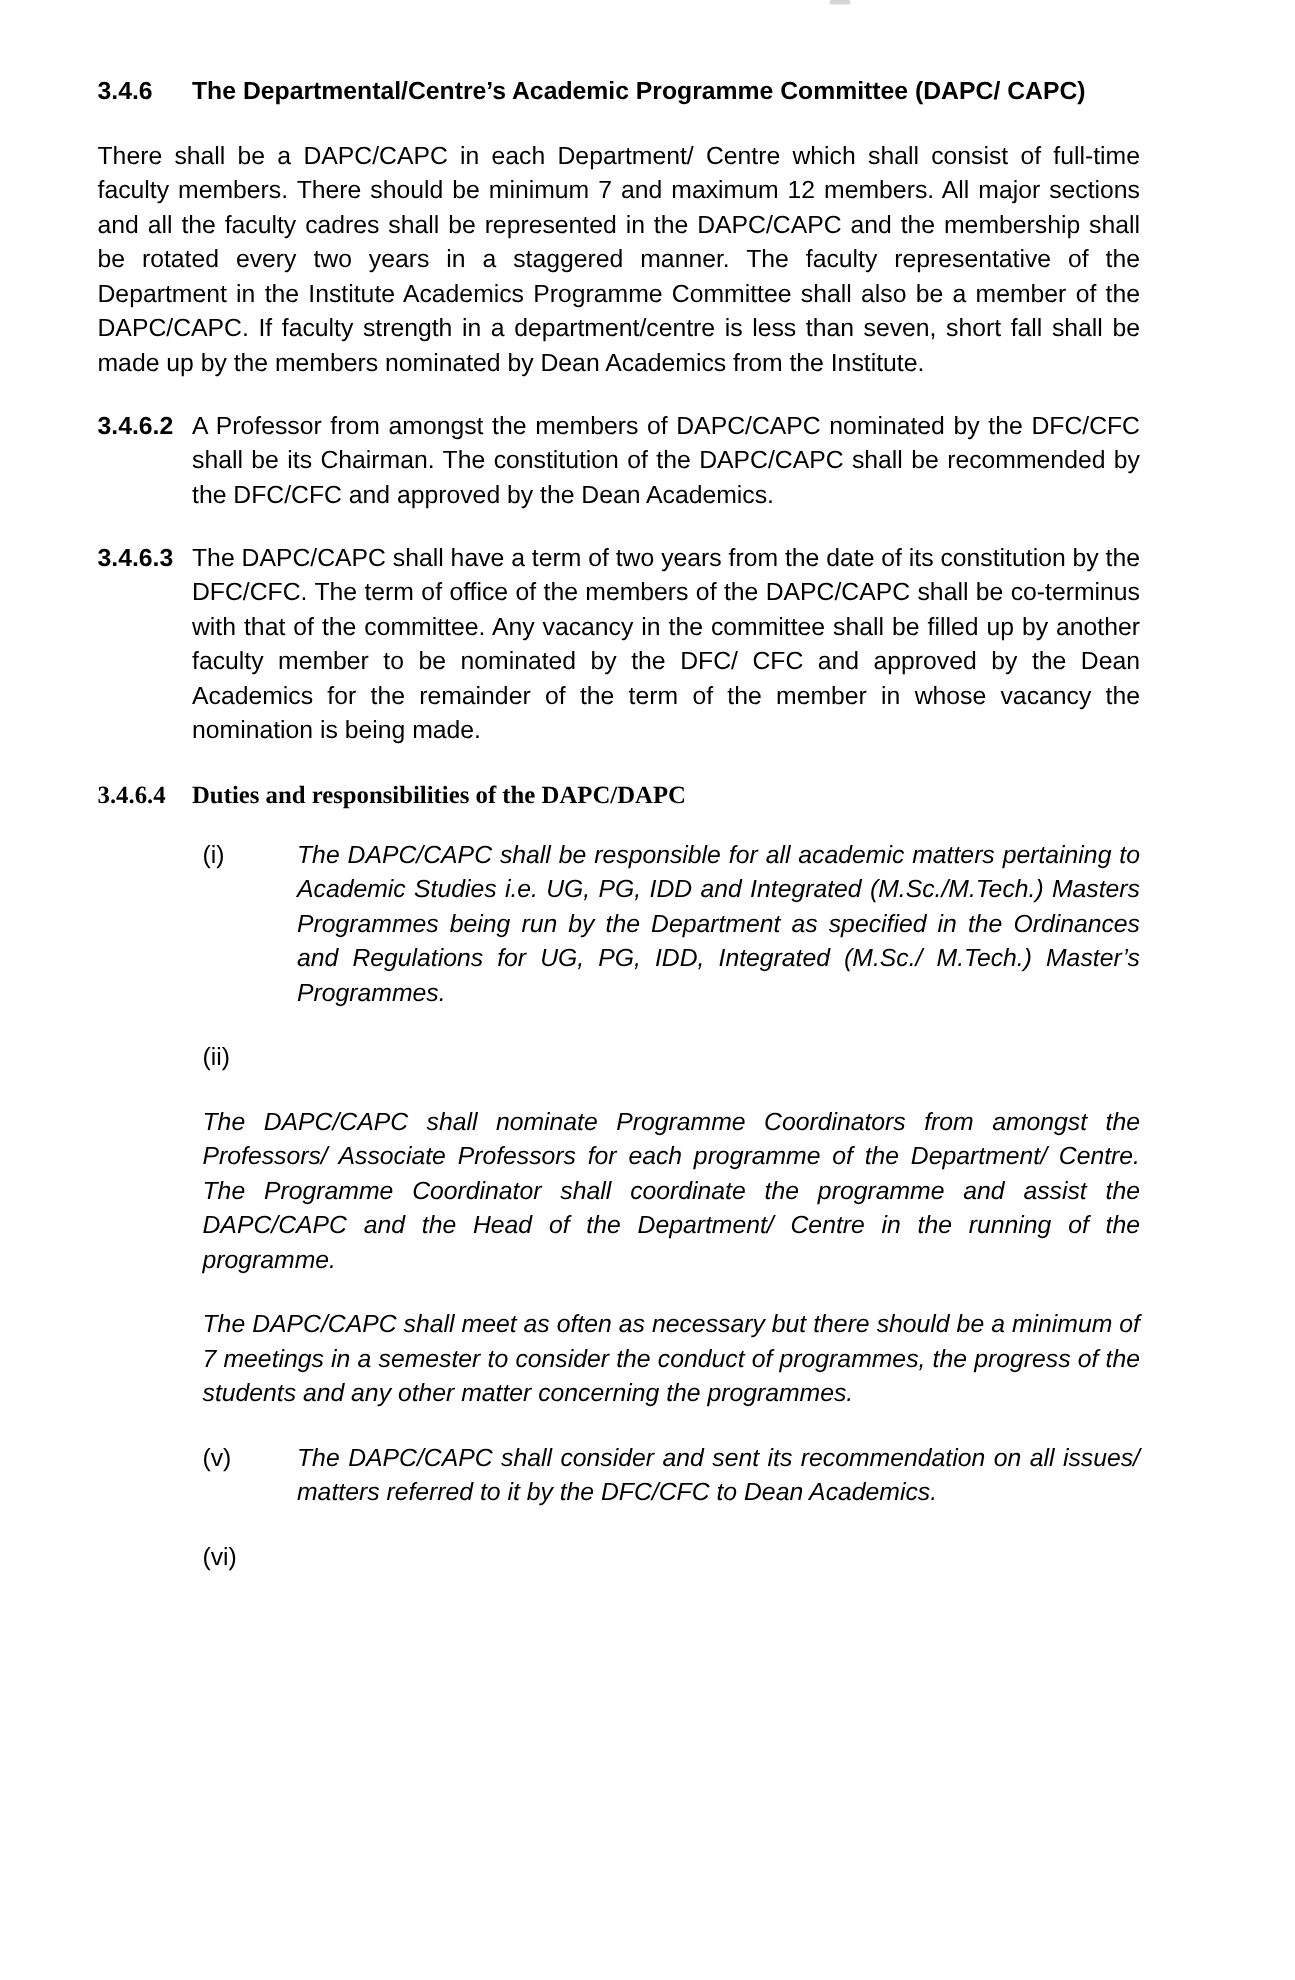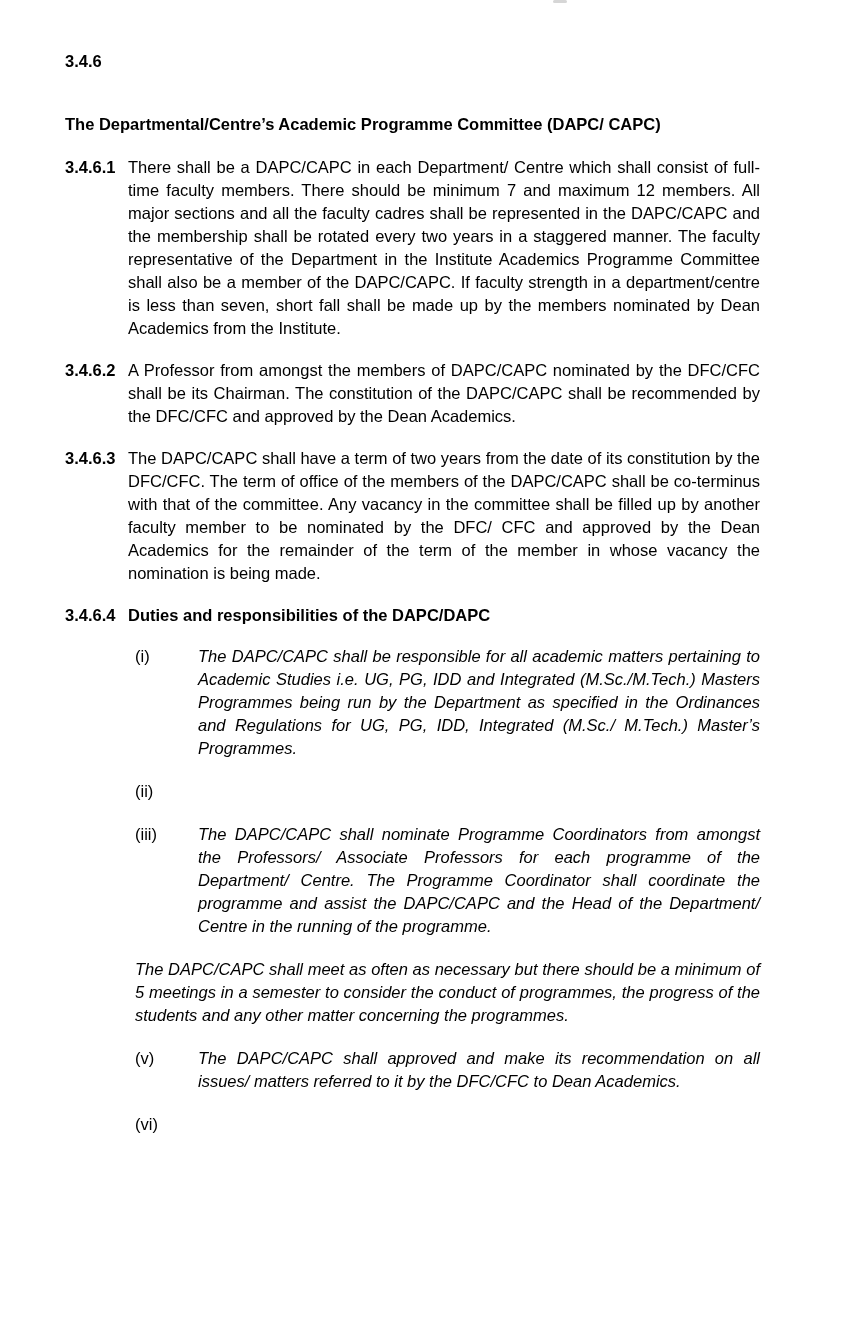--- a/index.html
+++ b/index.html
@@ -43,24 +43,24 @@
   }
   .sec .body {
     flex: 1;
     text-align: justify;
   }
   .sec .body.bold {
     font-weight: bold;
   }
   .heading-sec {
     margin-bottom: 20px;
-    flex-direction: column;
   }
   .sec-3464 {
     margin-bottom: 18px;
+    font-family: Liberation Serif, serif;
   }
   .duties {
     margin: 0;
   }
   .duty {
     display: flex;
     margin: 0 0 20px 70px;
   }
   .duty .marker {
     flex: 0 0 63px;
@@ -78,21 +78,20 @@
 <div class="page">
   <div class="artifact"></div>
   <div class="content">
 
     <div class="sec heading-sec">
       <div class="num">3.4.6</div>
       <div class="body bold">The Departmental/Centre’s Academic Programme Committee (DAPC/ CAPC)</div>
     </div>
 
     <div class="sec">
-      <div class="num">3.4.6.1</div>
       <div class="body">There shall be a DAPC/CAPC in each Department/ Centre which shall consist of full-time faculty members. There should be minimum 7 and maximum 12 members. All major sections and all the faculty cadres shall be represented in the DAPC/CAPC and the membership shall be rotated every two years in a staggered manner.  The faculty representative of the Department in the Institute Academics Programme Committee shall also be a member of the DAPC/CAPC. If faculty strength in a department/centre is less than seven, short fall shall be made up by the members nominated by Dean Academics from the Institute.</div>
     </div>
 
     <div class="sec">
       <div class="num">3.4.6.2</div>
       <div class="body">A Professor from amongst the members of DAPC/CAPC nominated by the DFC/CFC shall be its Chairman. The constitution of the DAPC/CAPC shall be recommended by the DFC/CFC and approved by the Dean Academics.</div>
     </div>
 
     <div class="sec">
       <div class="num">3.4.6.3</div>
@@ -109,31 +108,30 @@
       <div class="duty">
         <div class="marker">(i)</div>
         <div class="dbody">The DAPC/CAPC shall be responsible for all academic matters pertaining to Academic Studies i.e. UG, PG, IDD and Integrated (M.Sc./M.Tech.) Masters Programmes being run by the Department as specified in the Ordinances and Regulations for UG, PG, IDD, Integrated (M.Sc./ M.Tech.) Master’s Programmes.</div>
       </div>
 
       <div class="duty">
         <div class="marker">(ii)</div>
       </div>
 
       <div class="duty">
-        <div class="marker">(iii)</div>
         <div class="dbody">The DAPC/CAPC shall nominate Programme Coordinators from amongst the Professors/ Associate Professors for each programme of the Department/ Centre. The Programme Coordinator shall coordinate the programme and assist the DAPC/CAPC and the Head of the Department/ Centre in the running of the programme.</div>
       </div>
 
       <div class="duty">
-        <div class="dbody">The DAPC/CAPC shall meet as often as necessary but there should be a minimum of 5 meetings in a semester to consider the conduct of programmes, the progress of the students and any other matter concerning the programmes.</div>
+        <div class="dbody">The DAPC/CAPC shall meet as often as necessary but there should be a minimum of 7 meetings in a semester to consider the conduct of programmes, the progress of the students and any other matter concerning the programmes.</div>
       </div>
 
       <div class="duty">
         <div class="marker">(v)</div>
-        <div class="dbody">The DAPC/CAPC shall approved and make its recommendation on all issues/ matters referred to it by the DFC/CFC to Dean Academics.</div>
+        <div class="dbody">The DAPC/CAPC shall consider and sent its recommendation on all issues/ matters referred to it by the DFC/CFC to Dean Academics.</div>
       </div>
 
       <div class="duty">
         <div class="marker">(vi)</div>
       </div>
 
     </div>
   </div>
 </div>
 

